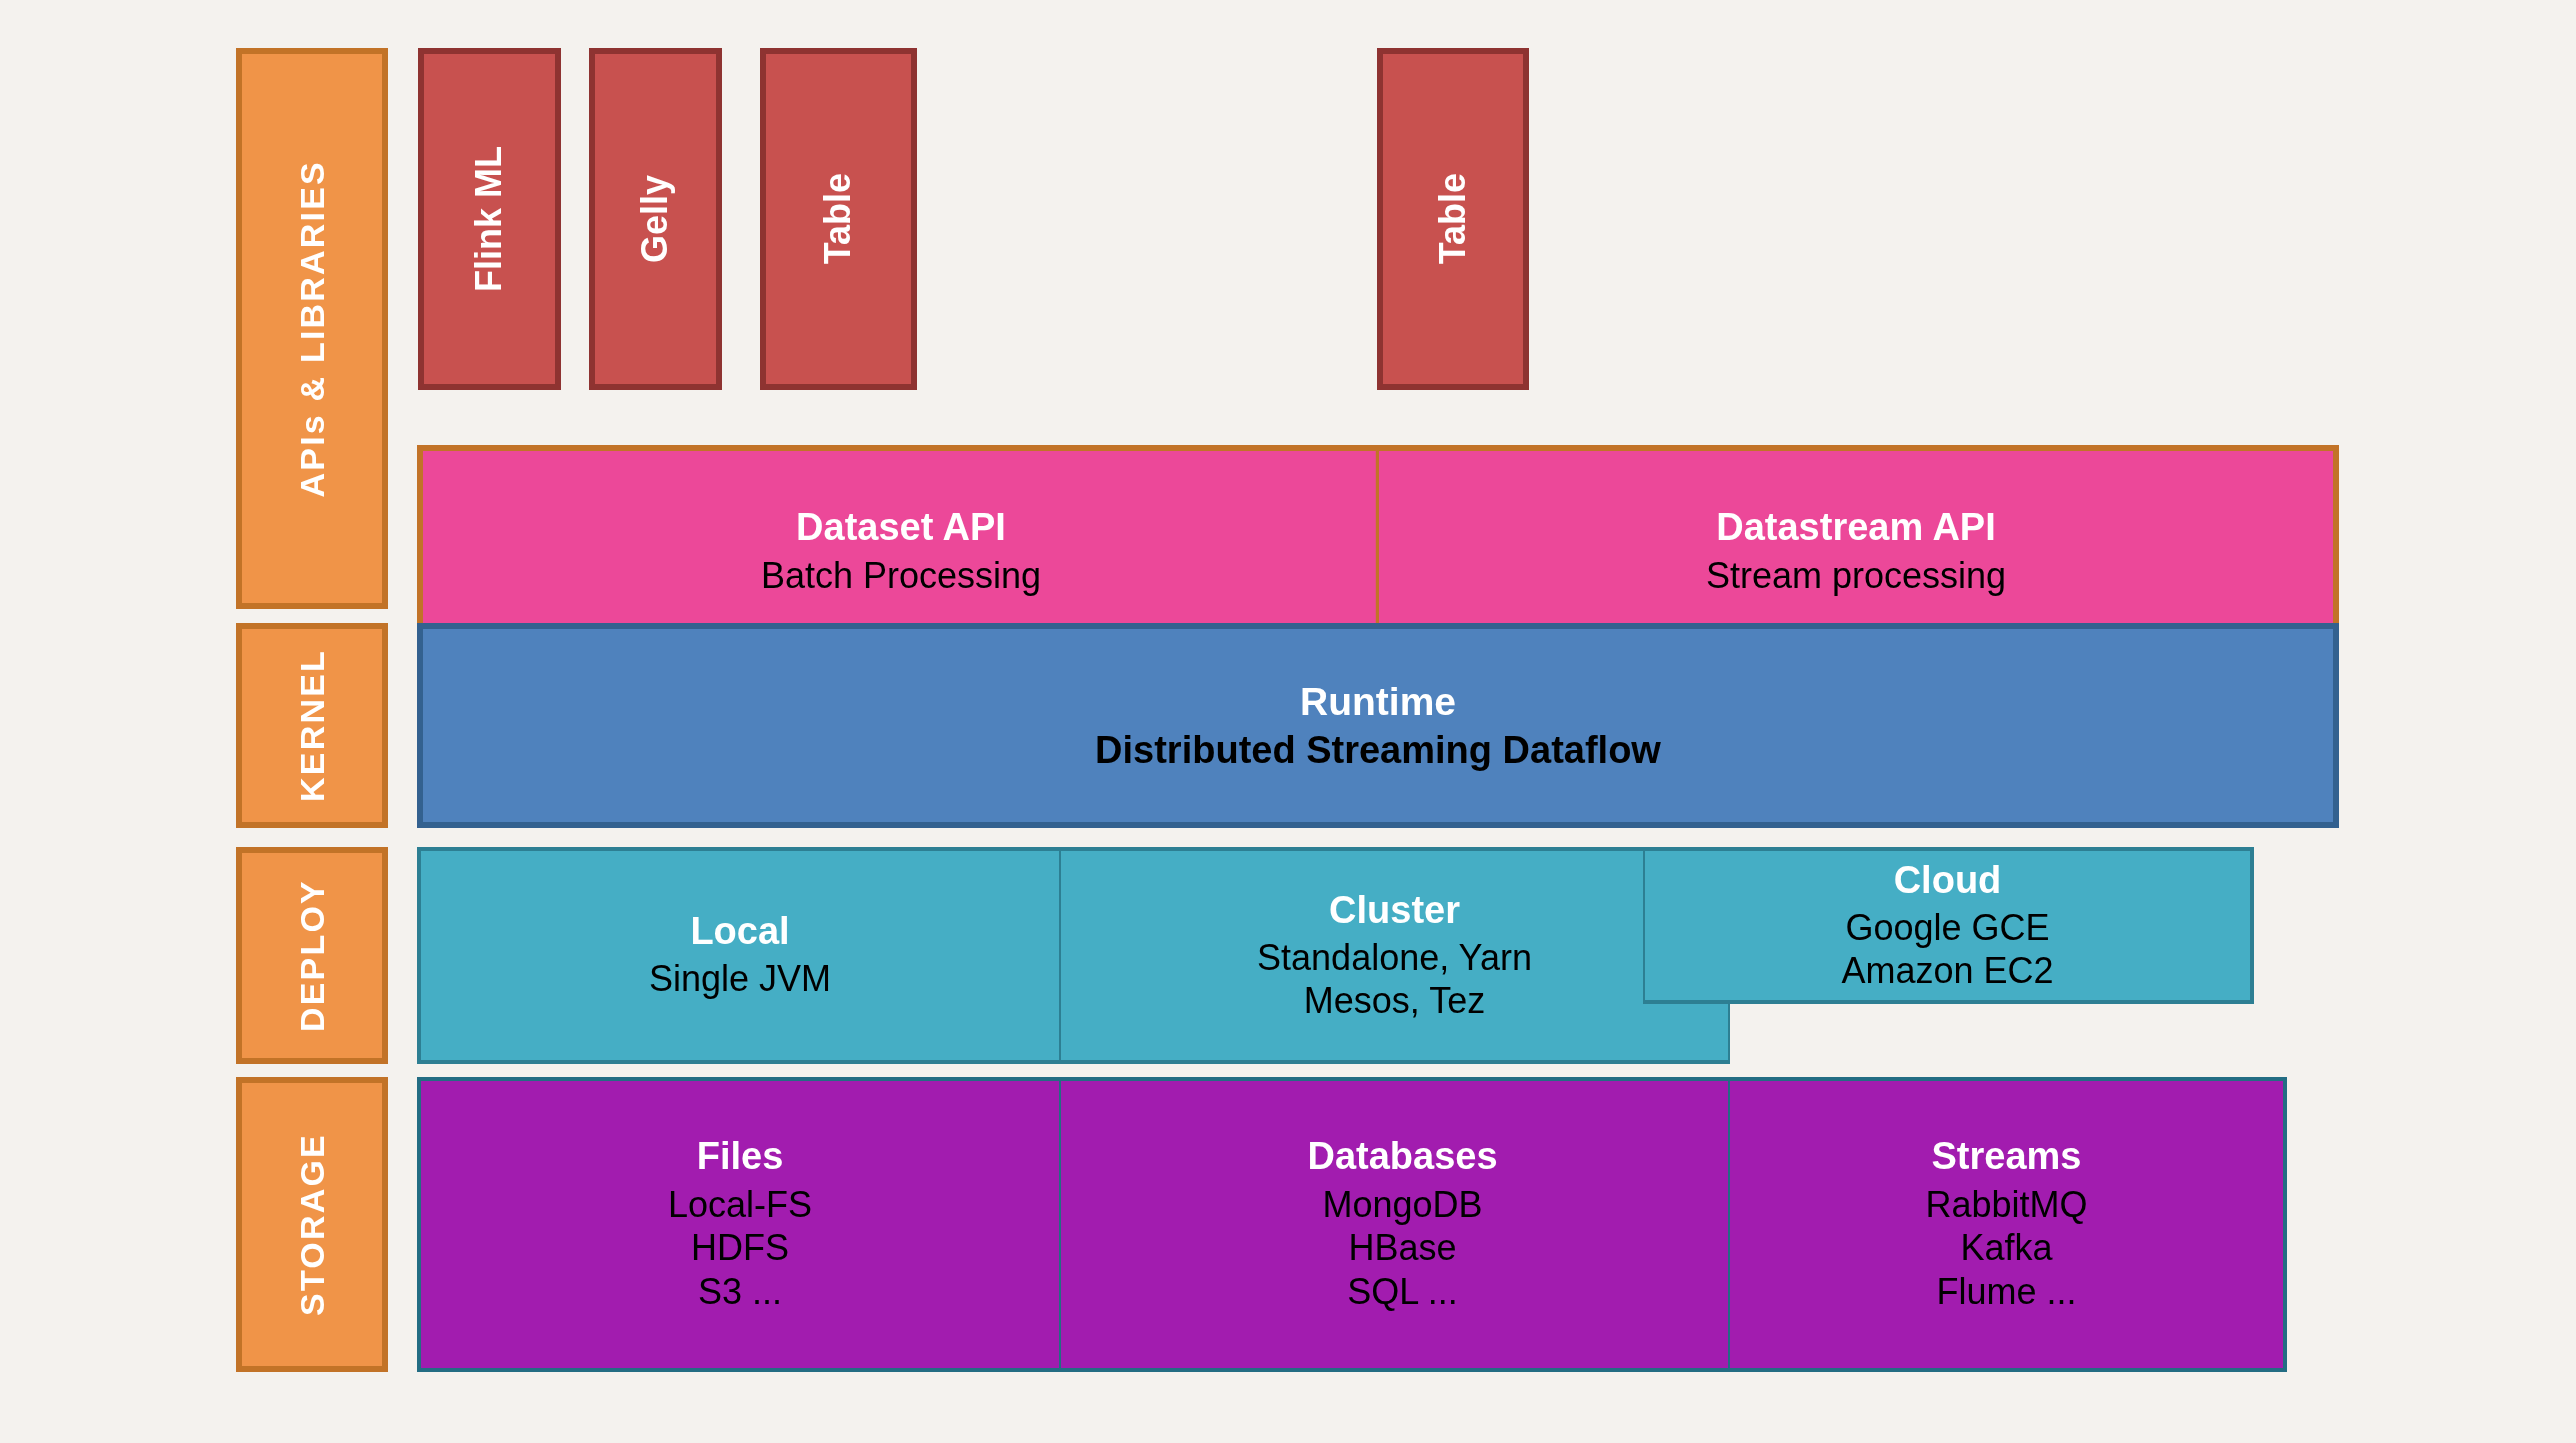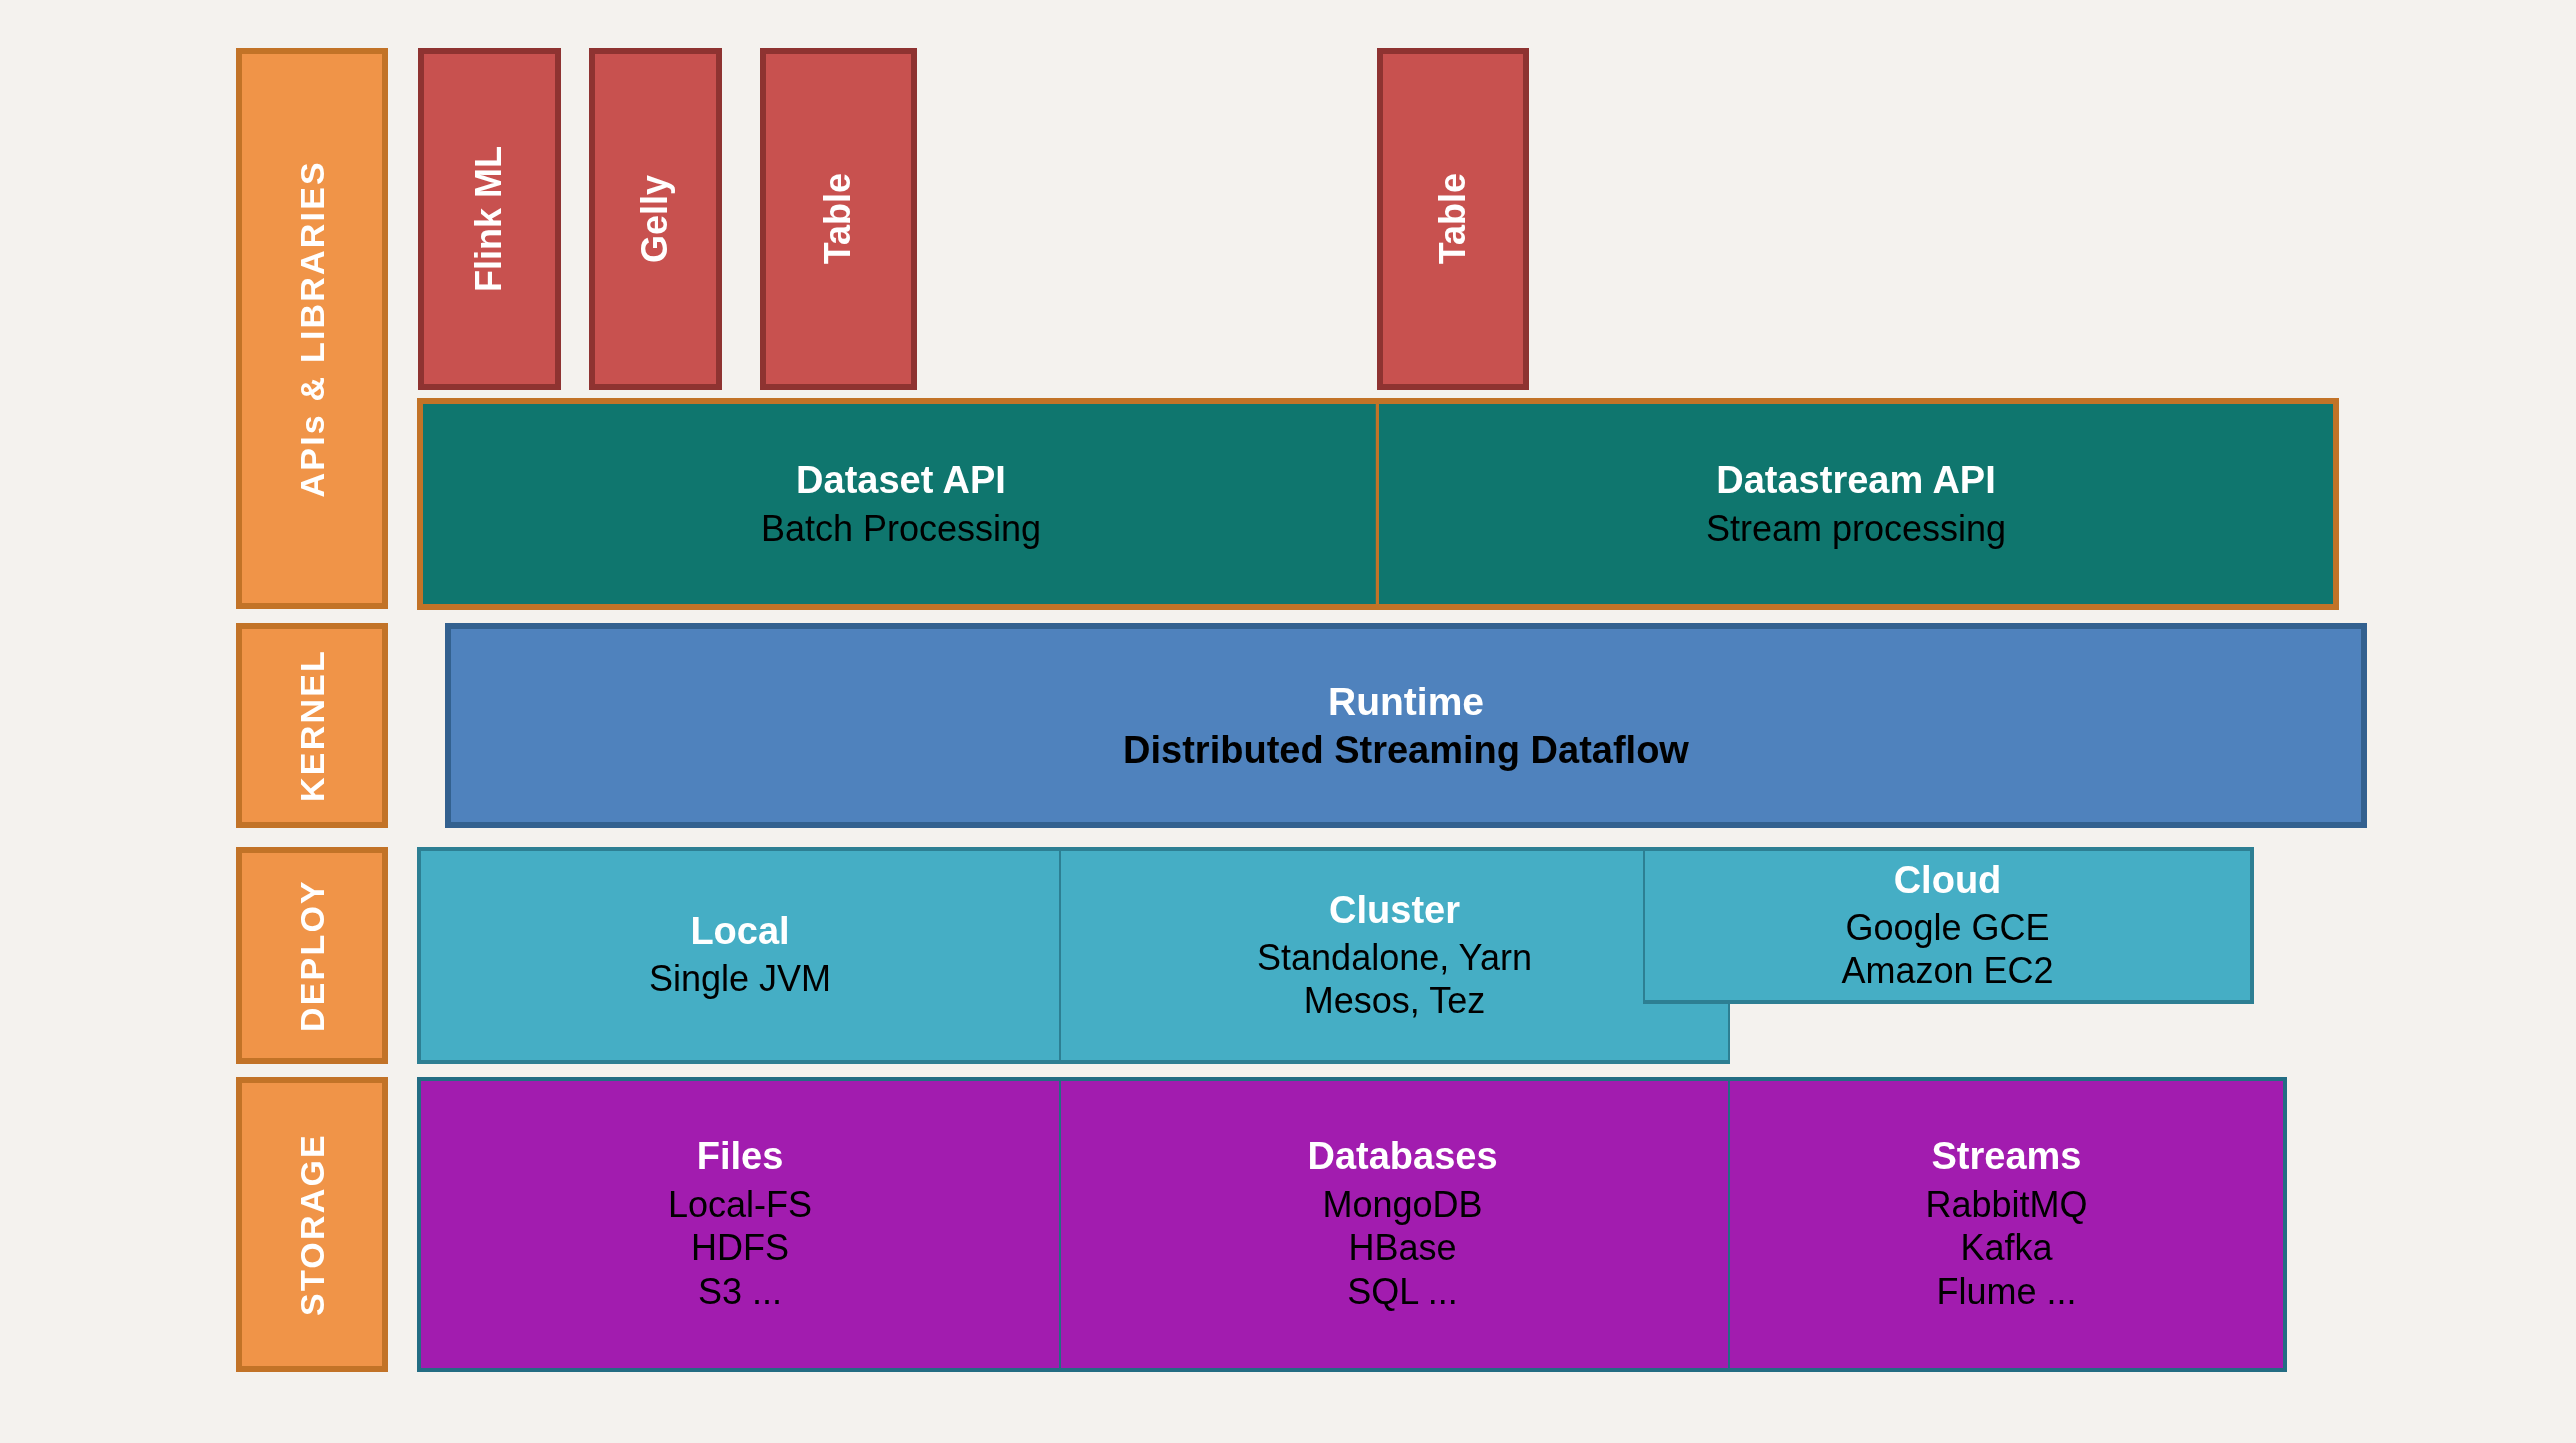--- a/index.html
+++ b/index.html
@@ -59,25 +59,26 @@
   .lib-box .vtext {
     writing-mode: vertical-rl;
     transform: rotate(180deg);
     font-size: 36px;
     font-weight: bold;
     white-space: nowrap;
   }
 
   
   .api-box {
-    background: #0f766e;
+    background: #ec4899;
     border-top: 6px solid #c27327;
     border-bottom: 6px solid #c27327;
     border-left: 0;
     border-right: 0;
+    margin-top: 47px;
   }
   .api-box.first { border-left: 6px solid #c27327; }
   .api-box.last  { border-right: 6px solid #c27327; }
   .api-box.divider-right { box-shadow: inset -3.2px 0 0 0 #c27327; }
 
   
   .kernel-box {
     background: #4f82bd;
     border: 6px solid #33618f;
   }
@@ -151,21 +152,21 @@
 
   <div class="box api-box last" style="left:1379px; top:398px; width:960px; height:212px;">
     <span class="title-line">Datastream API</span>
     <span class="sub-line">Stream processing</span>
   </div>
 
   <div class="box cat-label" style="left:236px; top:623px; width:152px; height:205px;">
     <span class="vtext">KERNEL</span>
   </div>
 
-  <div class="box kernel-box" style="left:417px; top:623px; width:1922px; height:205px;margin-left:28px;">
+  <div class="box kernel-box" style="left:417px; top:623px; width:1922px; height:205px;">
     <span class="title-line">Runtime</span>
     <span class="sub-line bold">Distributed Streaming Dataflow</span>
   </div>
 
   <div class="box cat-label" style="left:236px; top:847px; width:152px; height:217px;">
     <span class="vtext">DEPLOY</span>
   </div>
 
   <div class="box deploy-box" style="left:417px; top:847px; width:644px; height:217px; border-right-width:2.2px;">
     <span class="title-line">Local</span>

